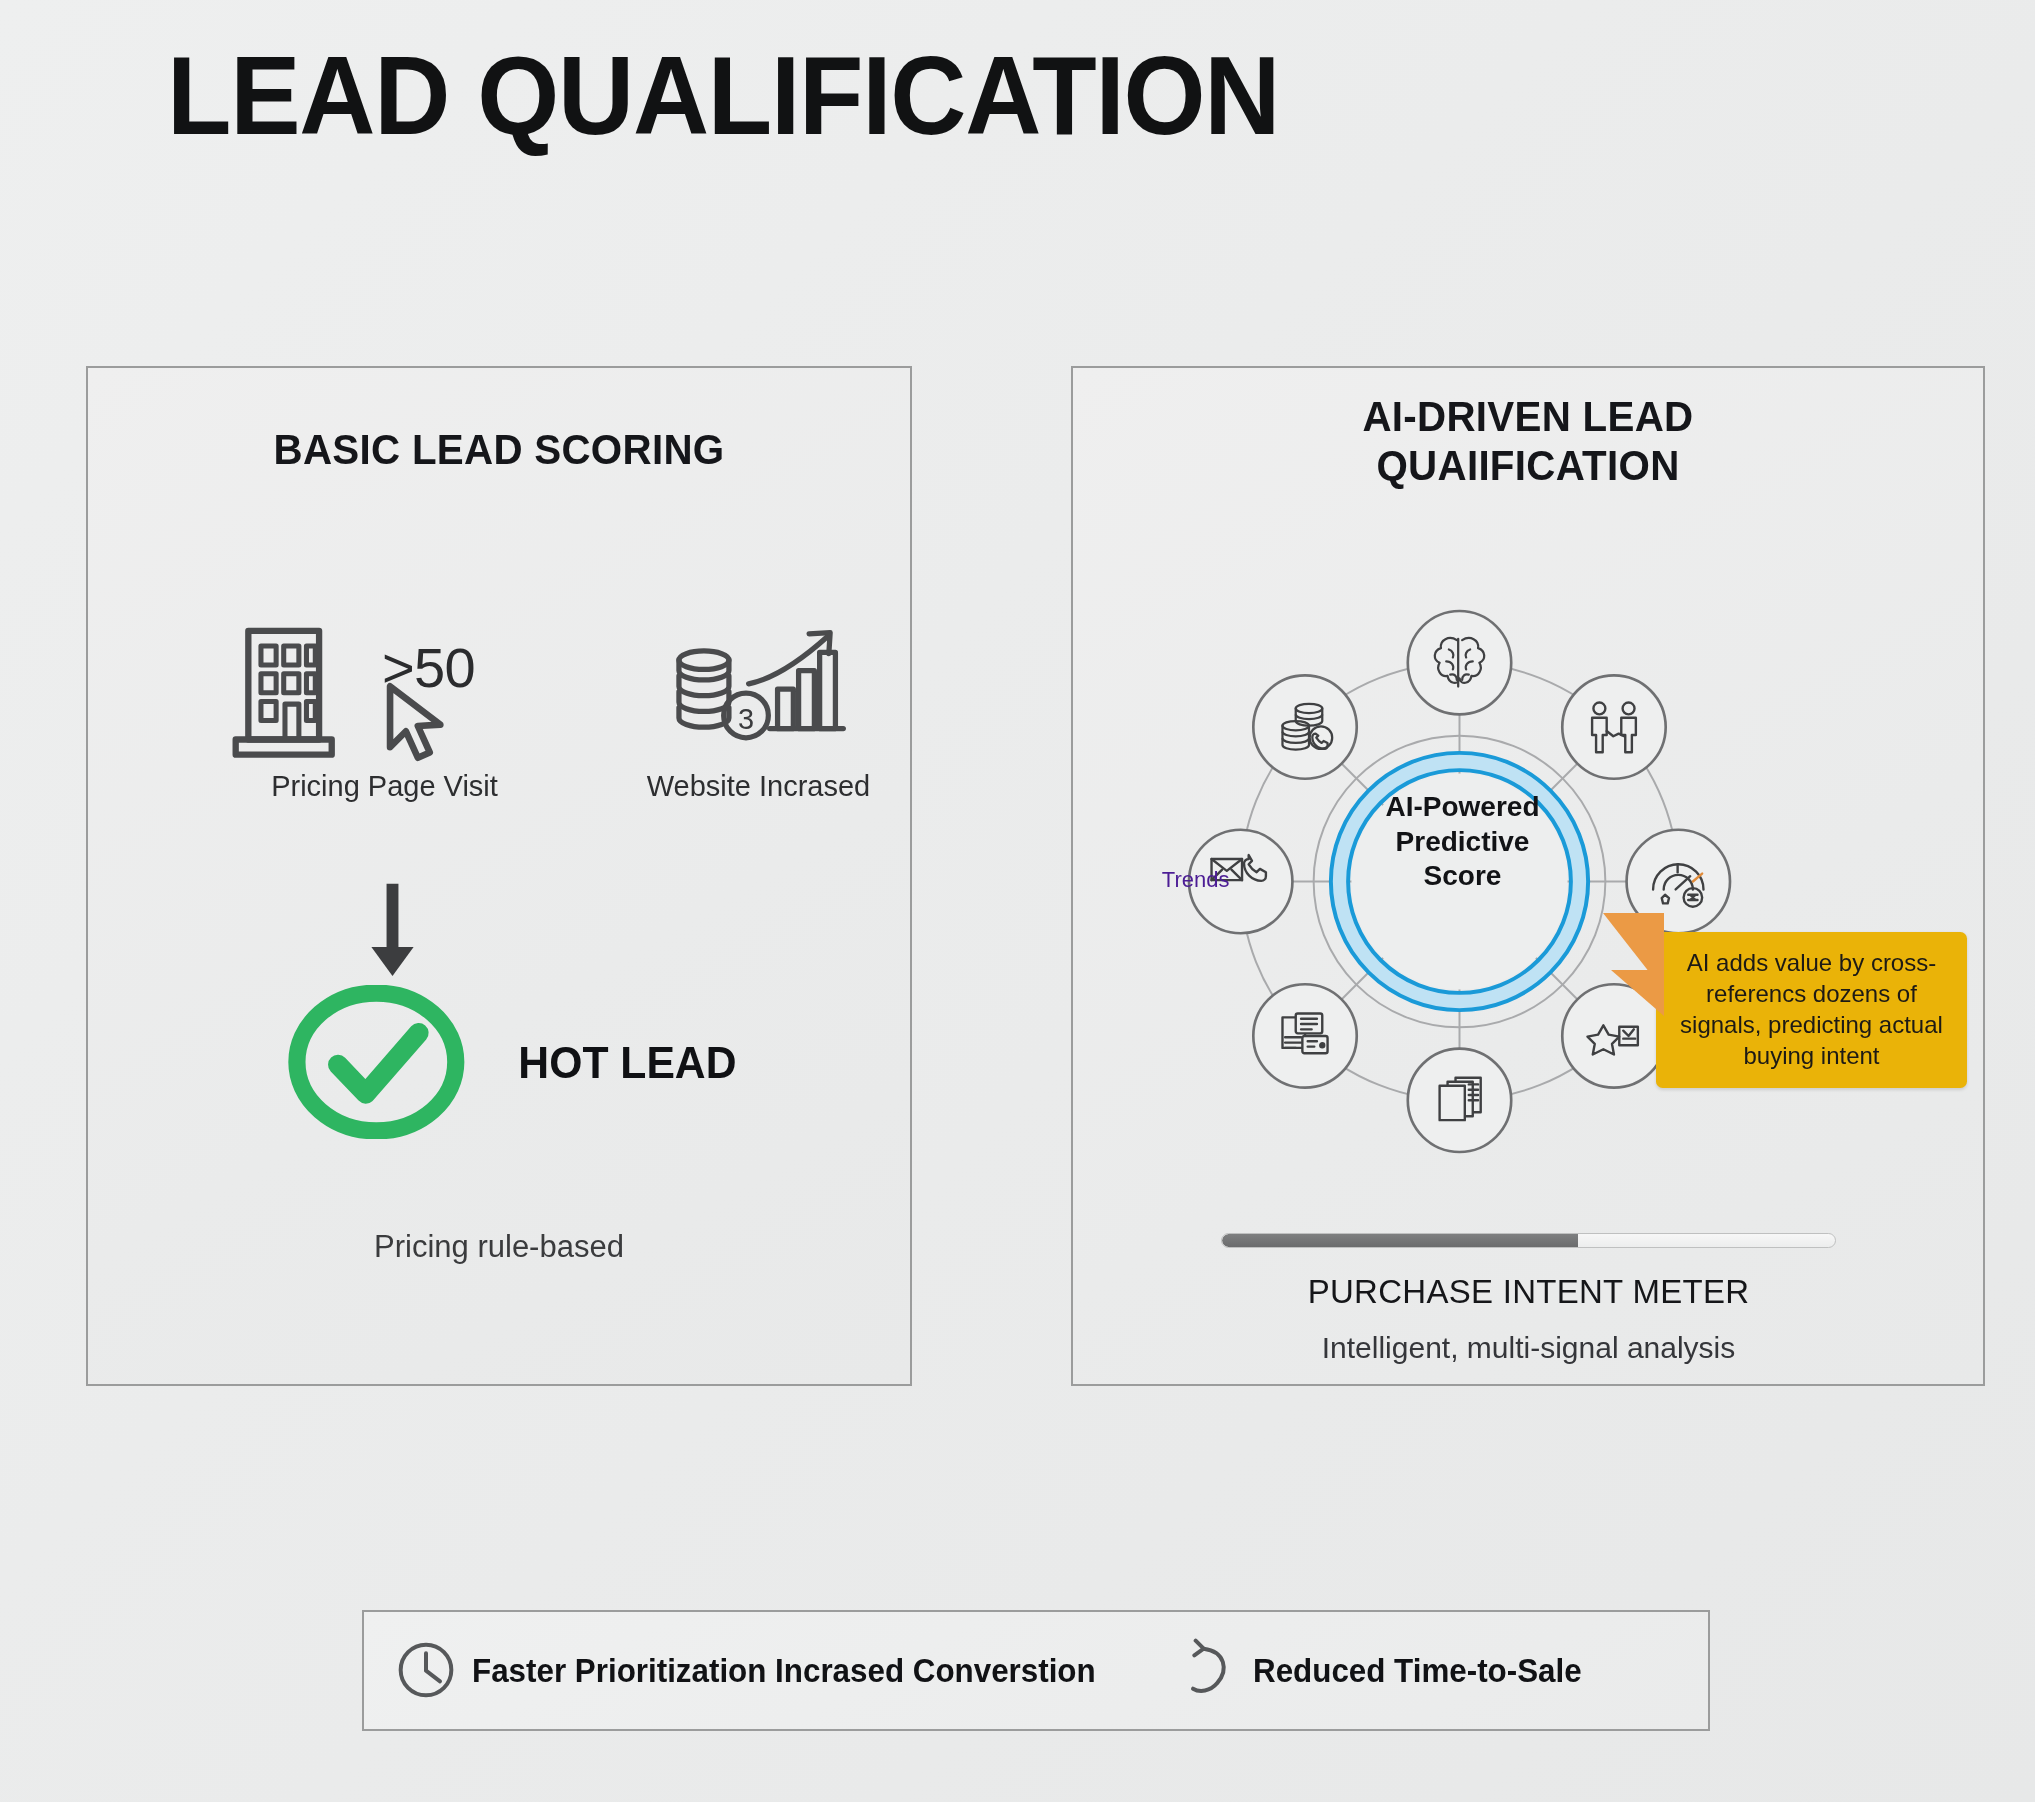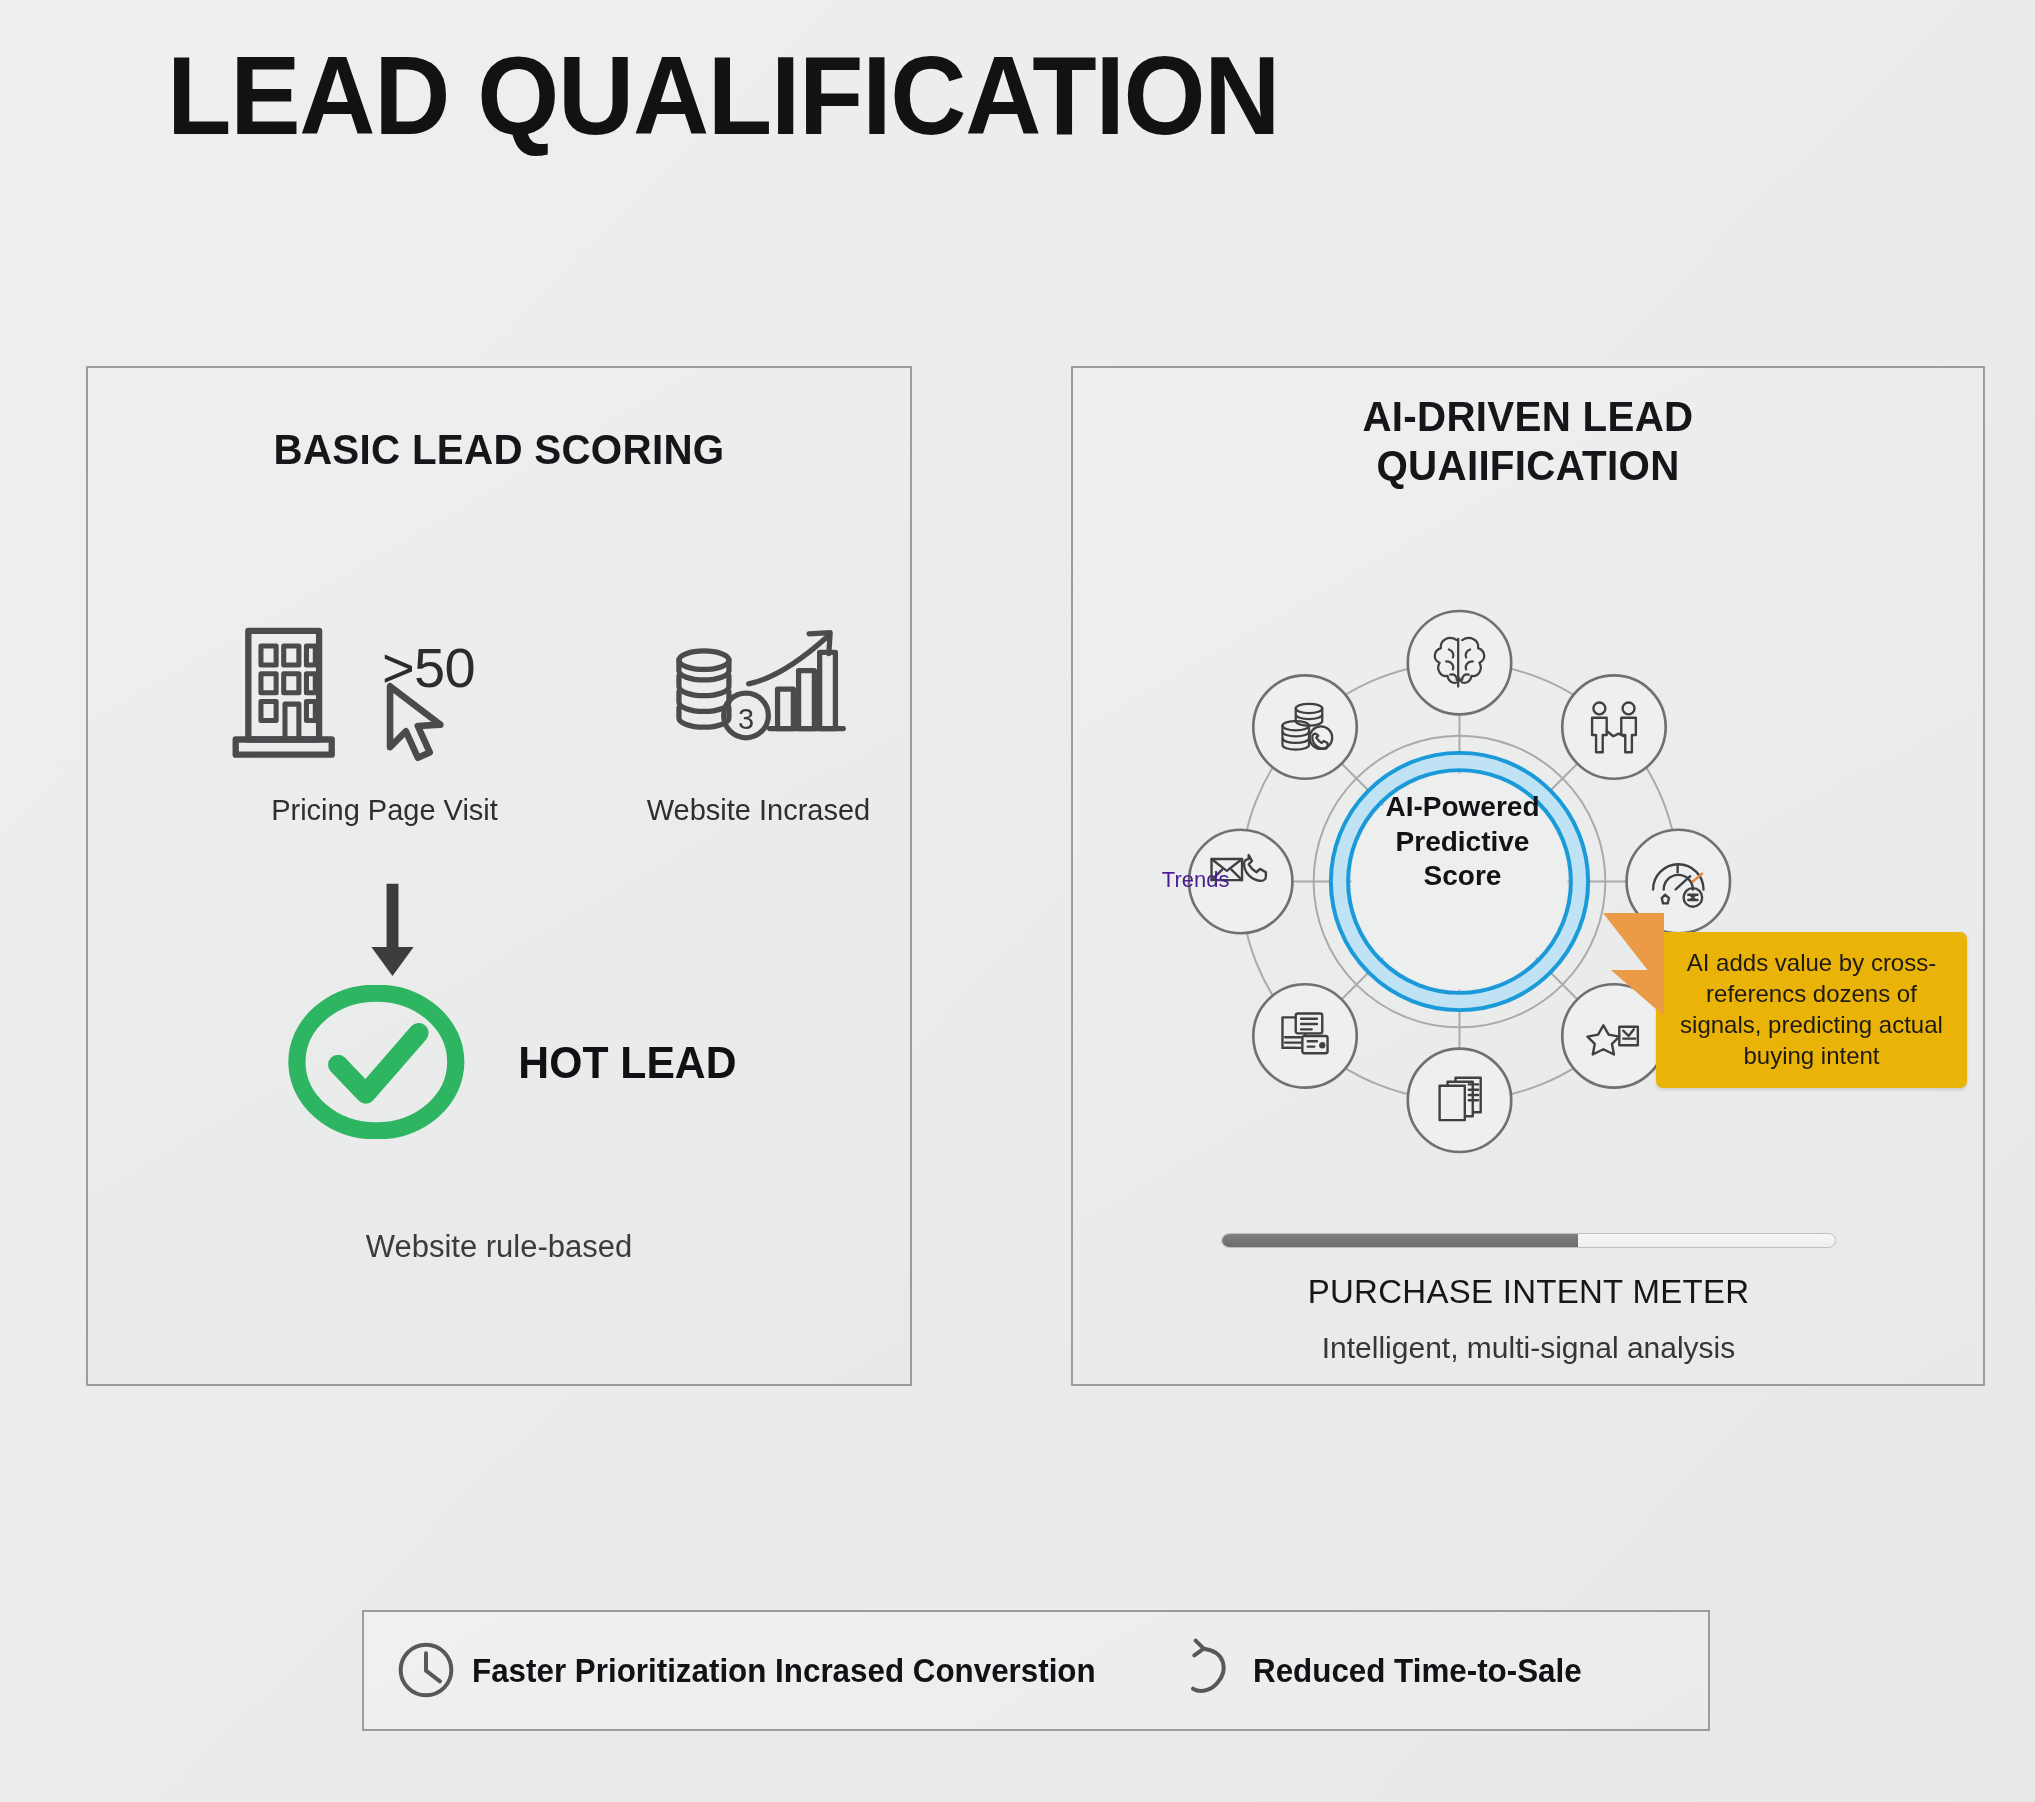--- a/index.html
+++ b/index.html
@@ -58,21 +58,21 @@
   
   .signal {
     position: absolute;
     text-align: center;
   }
   .signal-label {
     font-size: 29px;
     color: #2d2e30;
     font-weight: 400;
     line-height: 1.22;
-    margin-top: 28px;
+    margin-top: 4px;
   }
   #signal-pricing { left: 199px; top: 623px; width: 371px; }
   #signal-website { left: 616px; top: 623px; width: 285px; }
 
   .icon-row { height: 142px; position: relative; }
 
   .threshold-text {
     position: absolute;
     font-size: 56px;
     font-weight: 500;
@@ -320,21 +320,21 @@
 <div id="hot-lead-row">
   <span>
     <svg width="184" height="154" viewBox="0 0 139 116">
       <ellipse cx="69" cy="58" rx="60" ry="52" fill="none" stroke="#2eb561" stroke-width="13"></ellipse>
       <path d="M40 60 L61 82 L101 36" fill="none" stroke="#2eb561" stroke-width="15" stroke-linecap="round" stroke-linejoin="round"></path>
     </svg>
   </span>
   <span id="hot-lead-text">HOT LEAD</span>
 </div>
 
-<div id="simple-rule">Website rule-based</div>
+<div id="simple-rule">Pricing rule-based</div>
 
 <div class="panel" id="panel-ai"></div>
 <div class="panel-title" id="ai-title" style="left:1071px;width:914px;">
   <div>AI-DRIVEN LEAD</div>
   <div>QUAIIFICATION</div>
 </div>
 
 <div id="hub">
   <svg width="663" height="663" viewBox="0 0 1000 1000">
 

